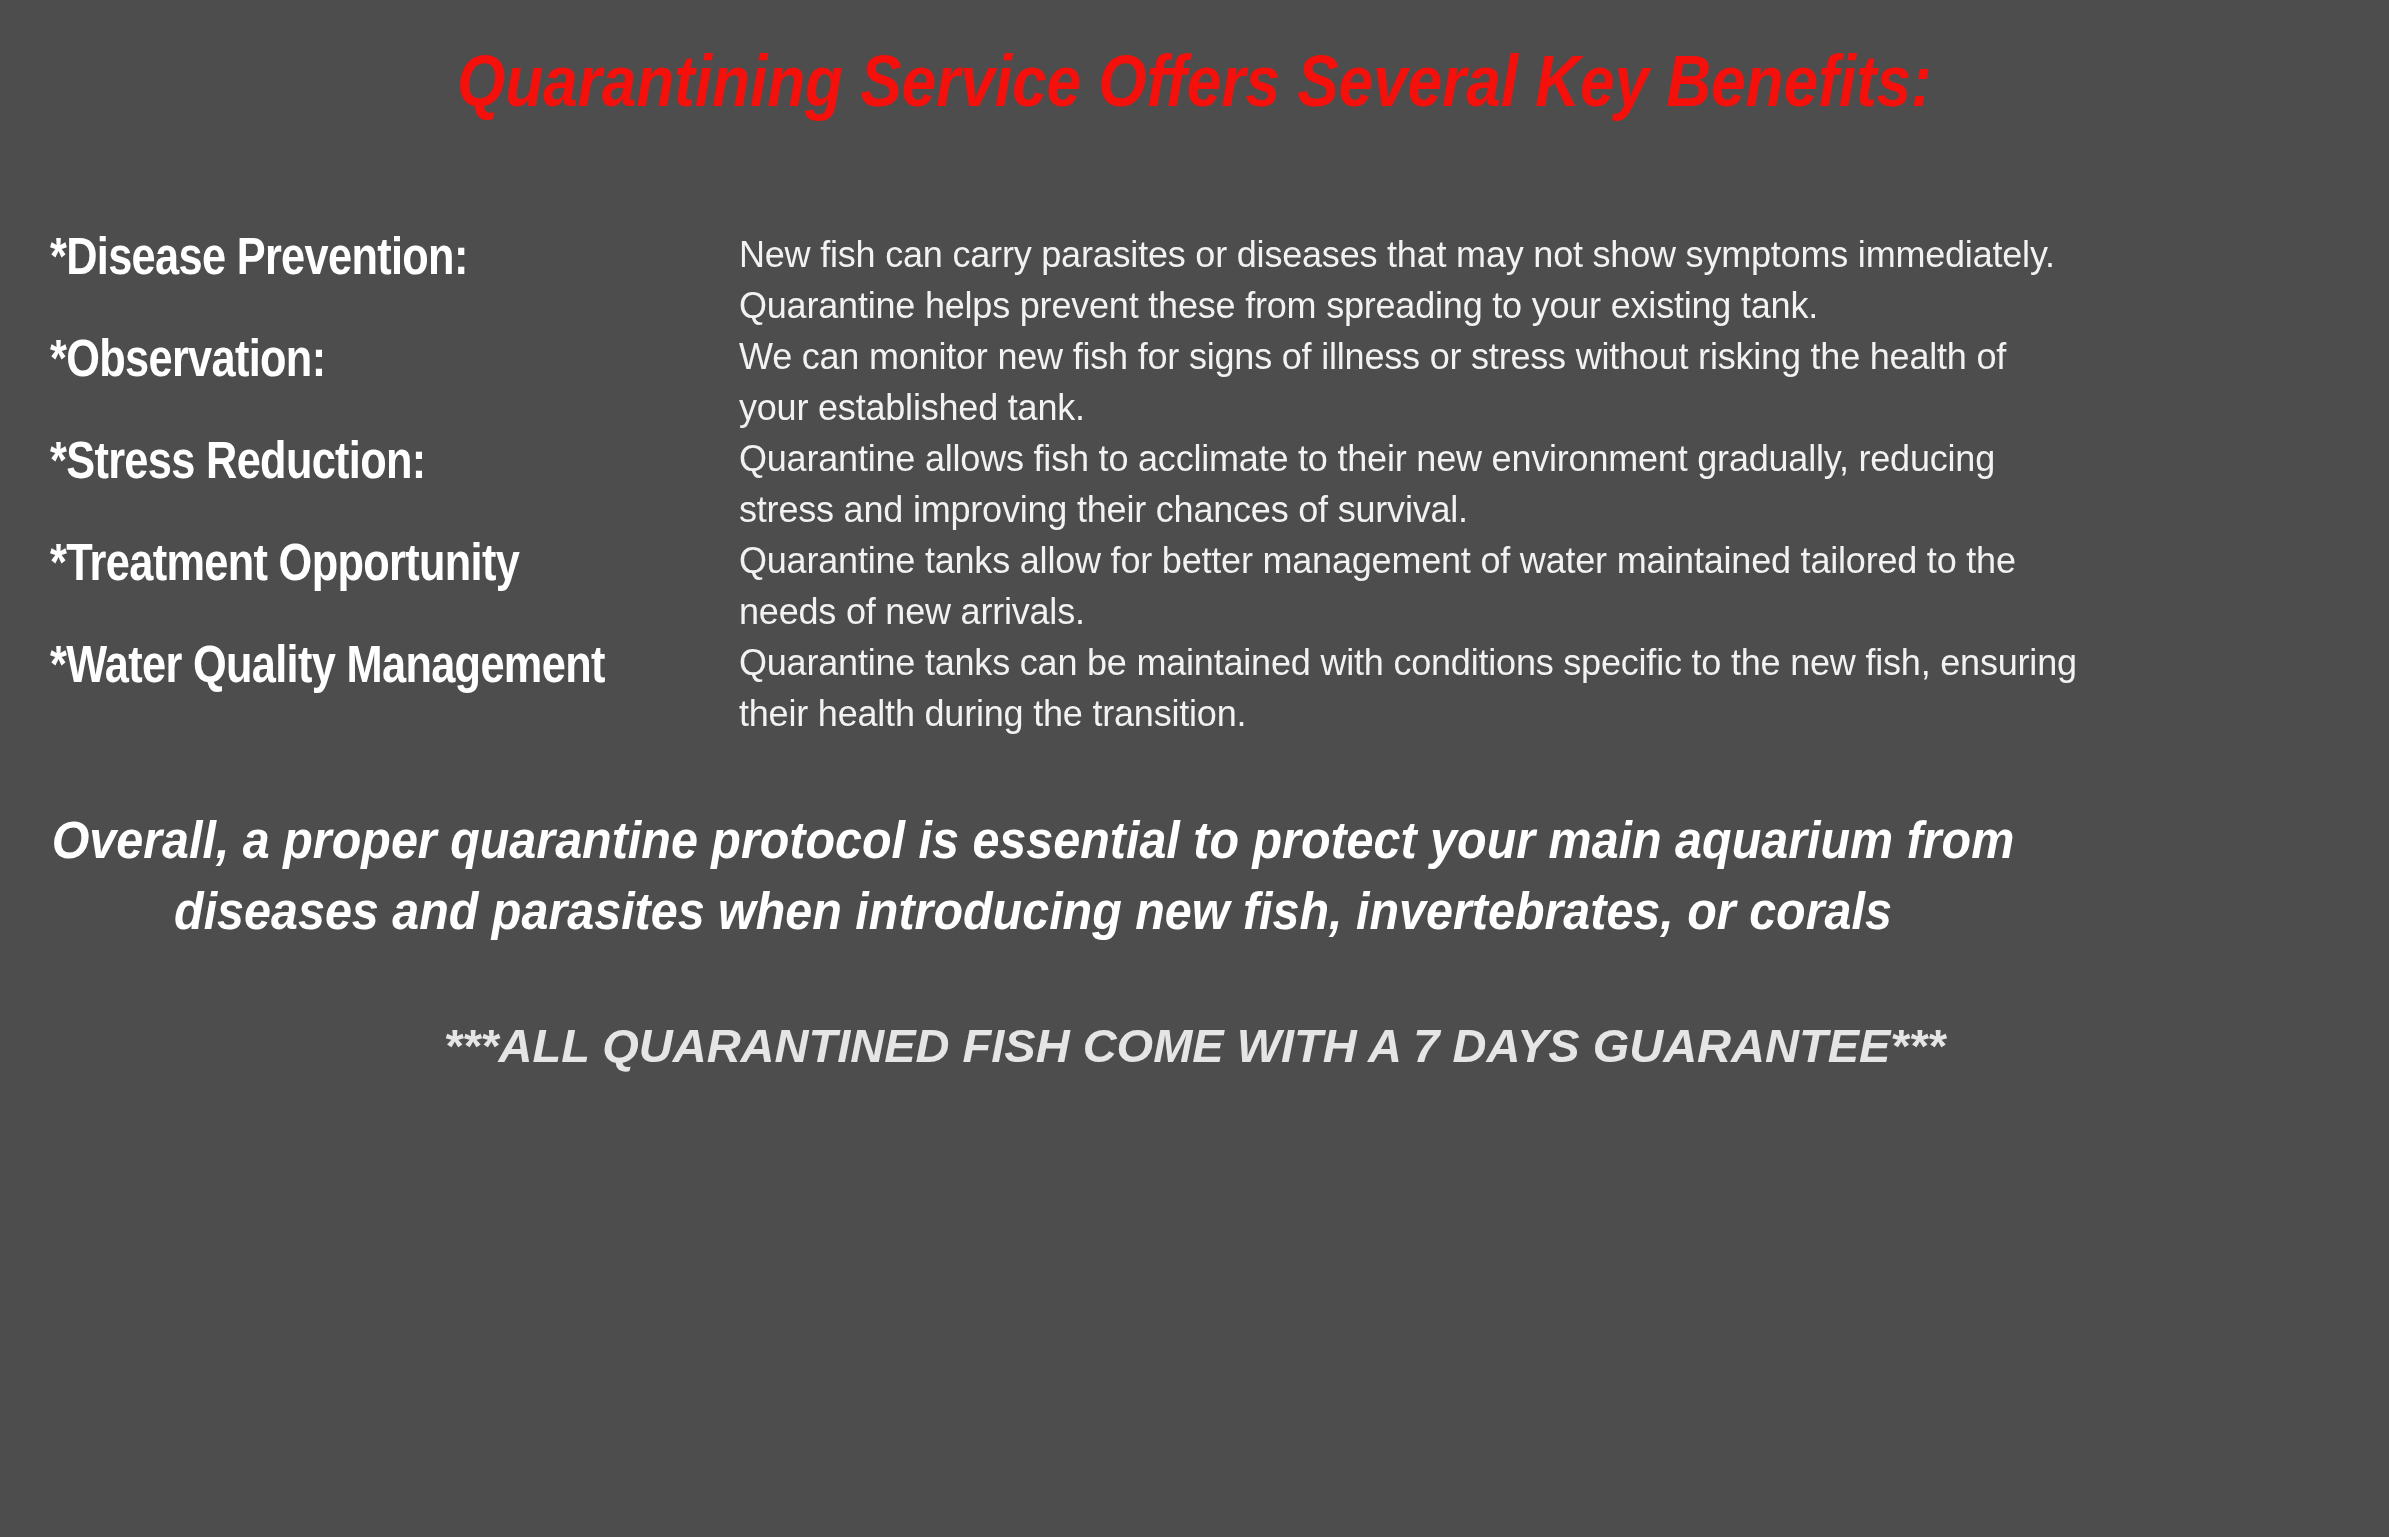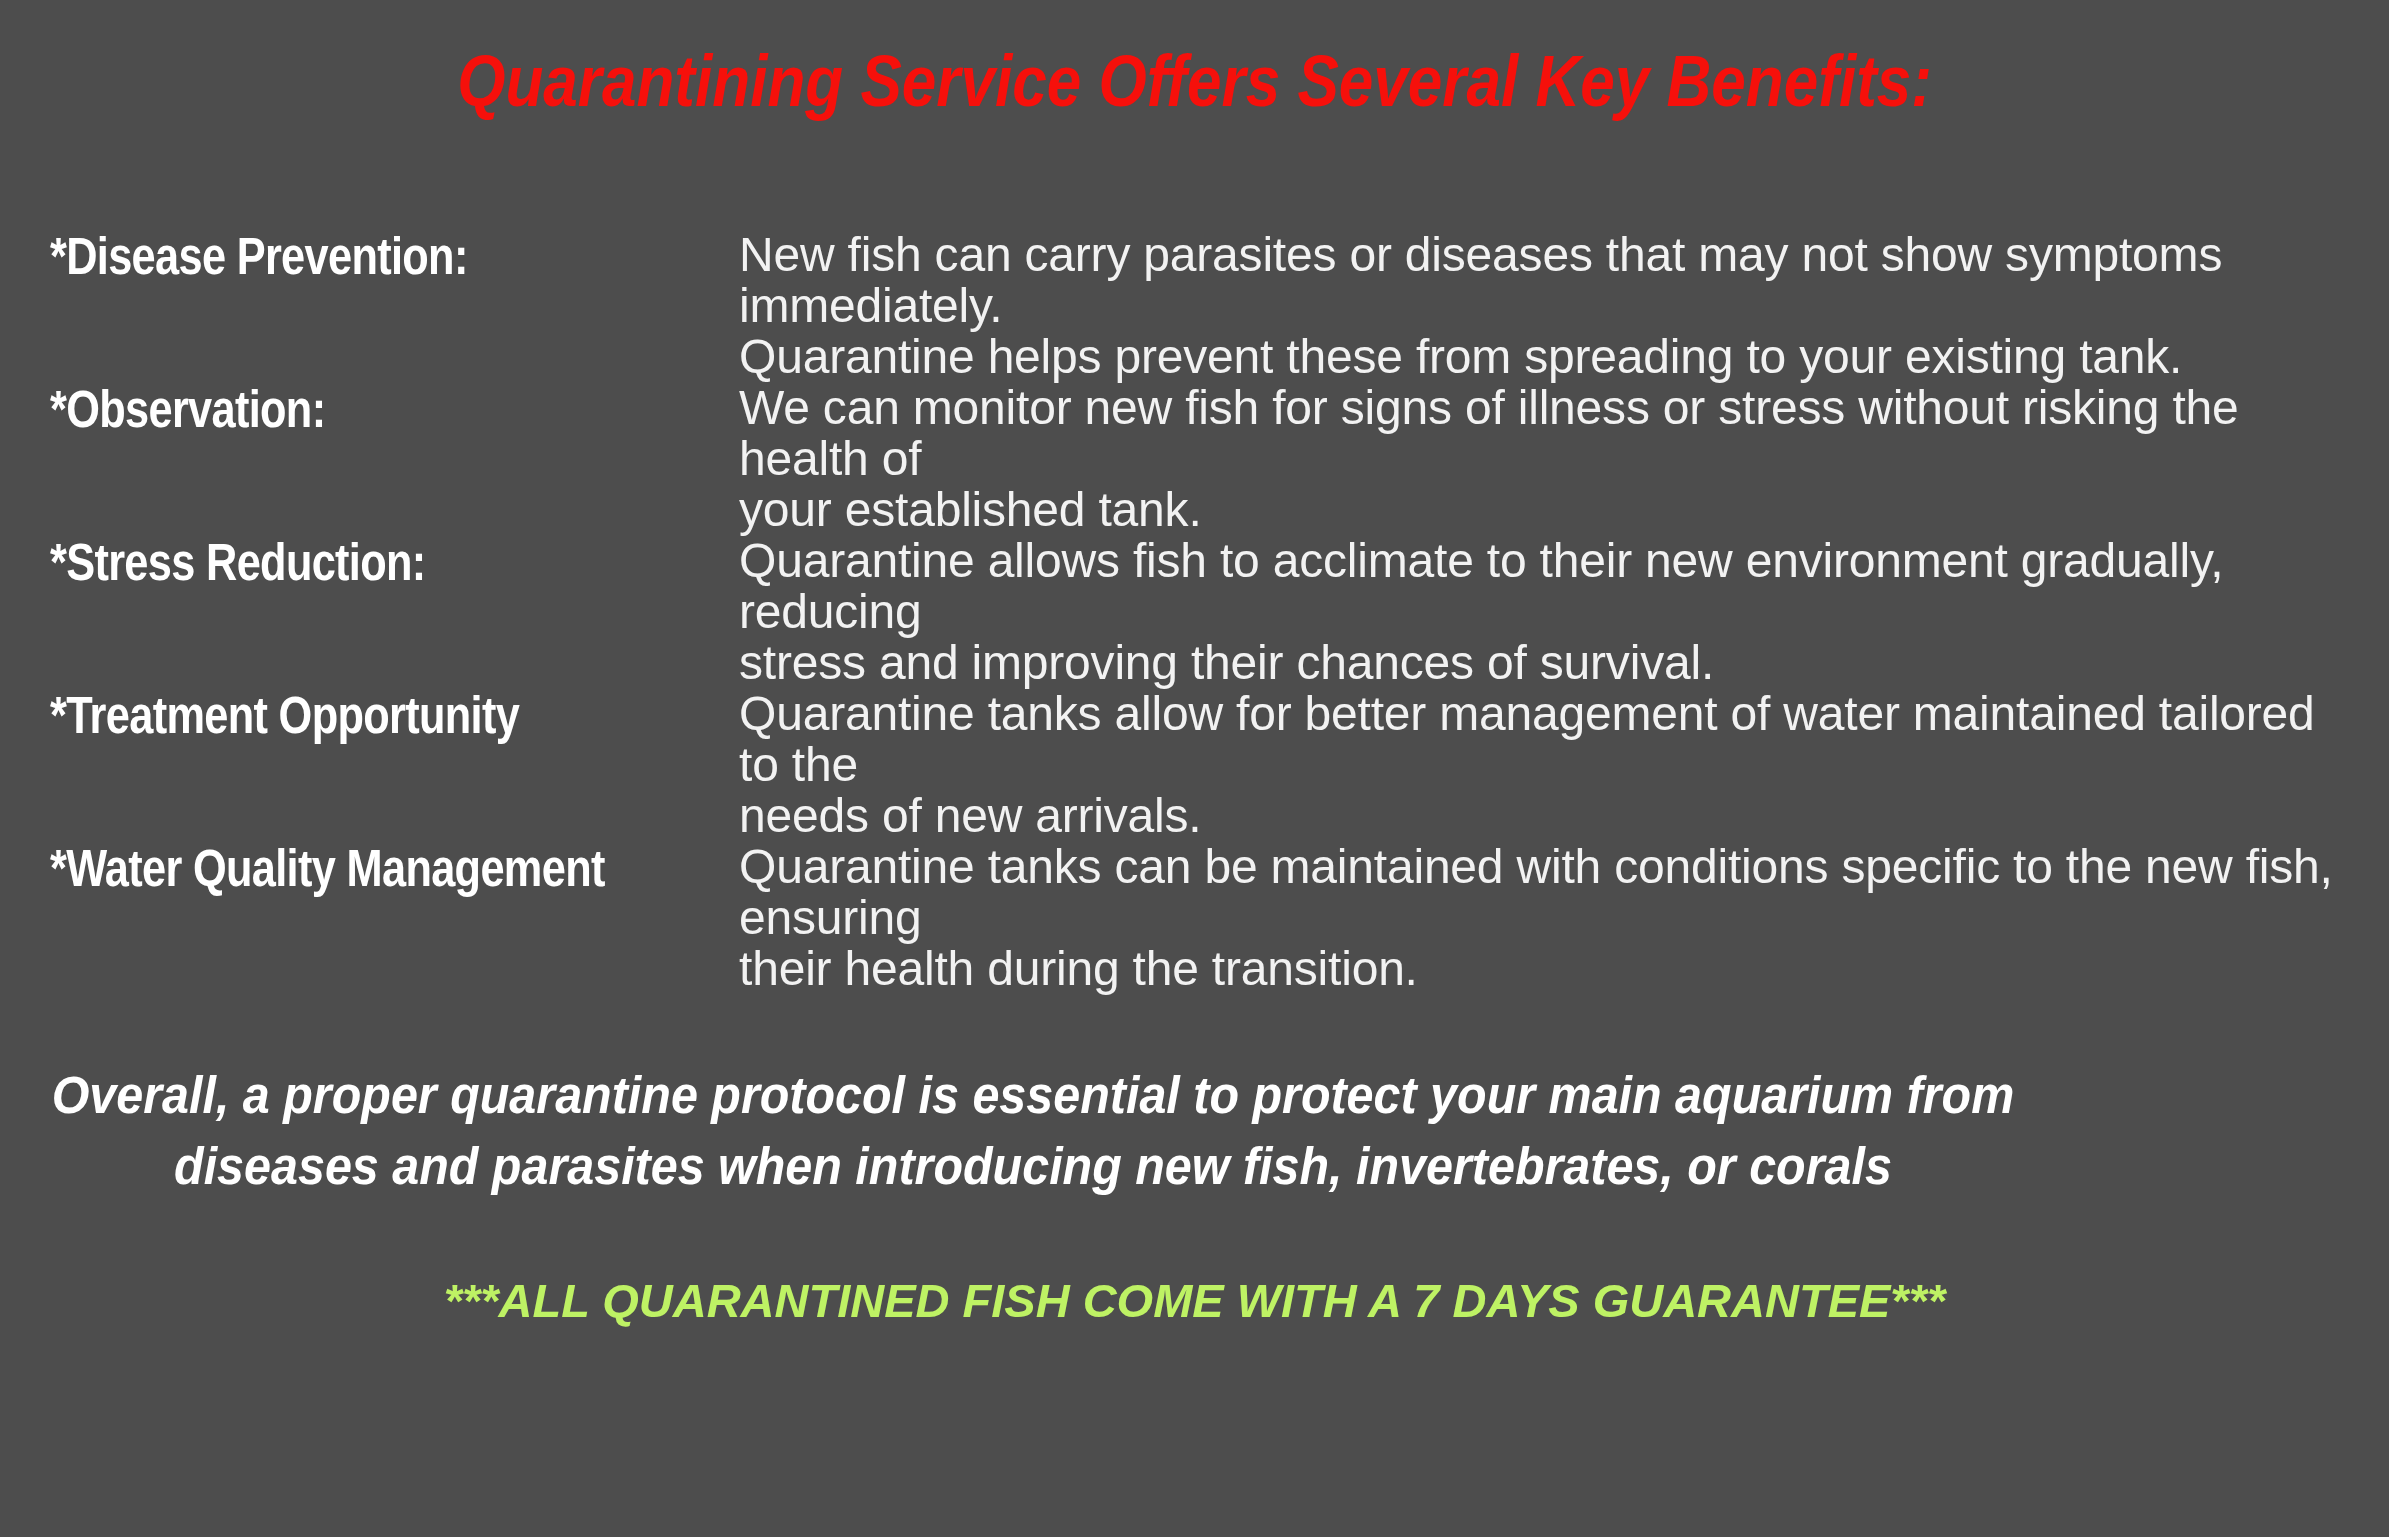--- a/index.html
+++ b/index.html
@@ -65,21 +65,21 @@
     font-size: 51px;
     line-height: 55px;
     letter-spacing: -0.8px;
     white-space: nowrap;
     transform: scaleX(0.85);
     transform-origin: left top;
   }
   .benefit-description {
     color: #f2f2f2;
     font-weight: 300;
-    font-size: 48px;
+    font-size: 36px;
     line-height: 51px;
     letter-spacing: -0.2px;
     white-space: pre-line;
     max-width: 1602px;
   }
   
   .summary-wrap {
     margin-top: 66px;
     display: flex;
     justify-content: flex-start;
@@ -92,21 +92,21 @@
     font-size: 51px;
     line-height: 71px;
     white-space: pre-line;
     transform: scaleX(0.95);
     transform-origin: center top;
   }
   
   .footer {
     margin-top: 63px;
     text-align: center;
-    color: #bef264;
+    color: #e5e5e5;
     font-style: italic;
     font-weight: bold;
     font-size: 47px;
     line-height: 71px;
   }
   .footer-line { white-space: nowrap; }
 </style>
 </head>
 <body>
 

